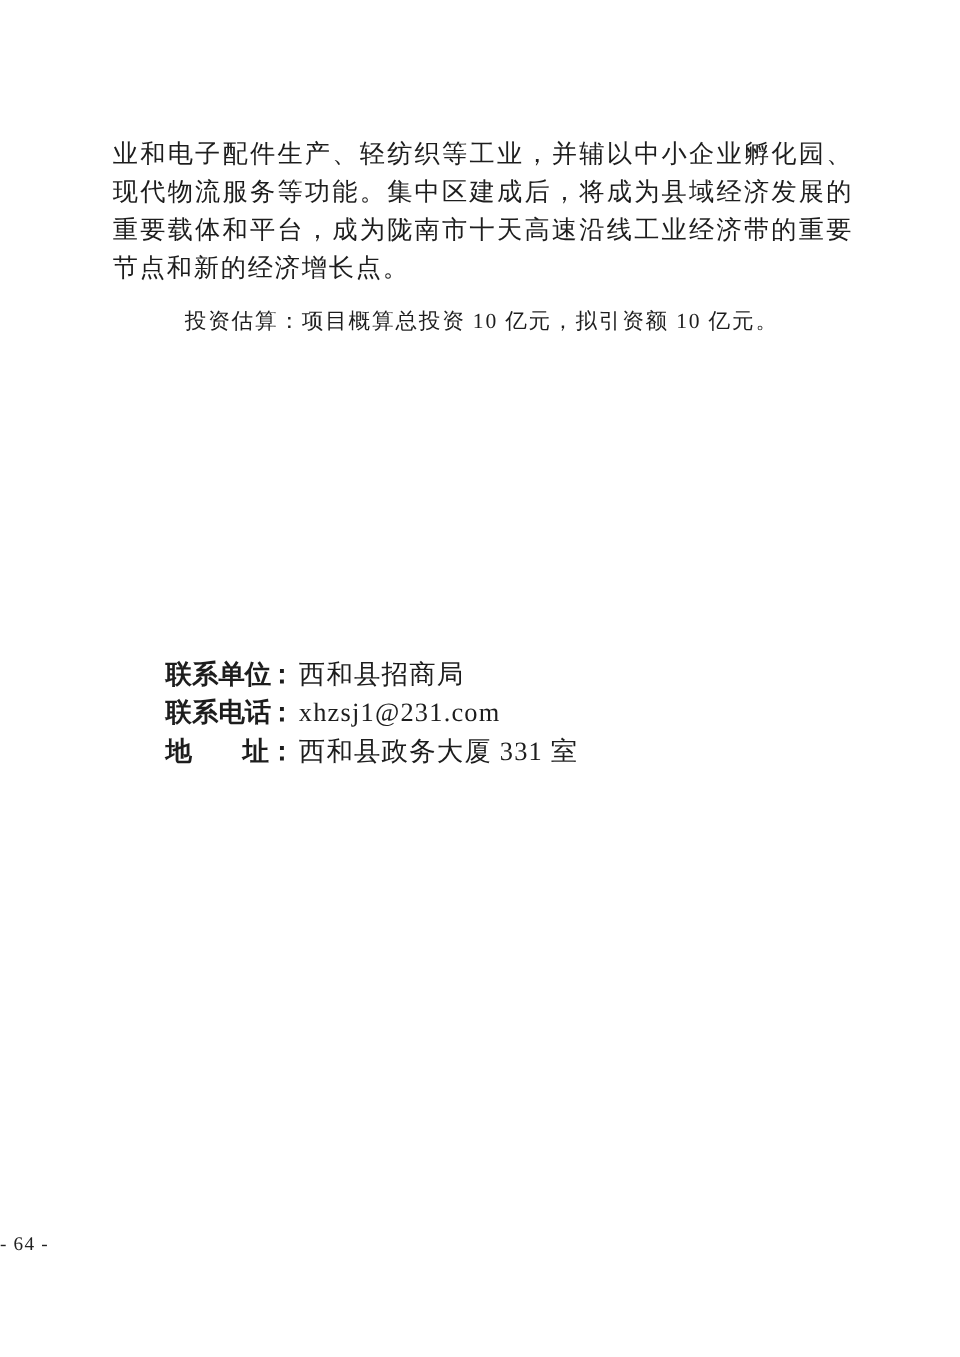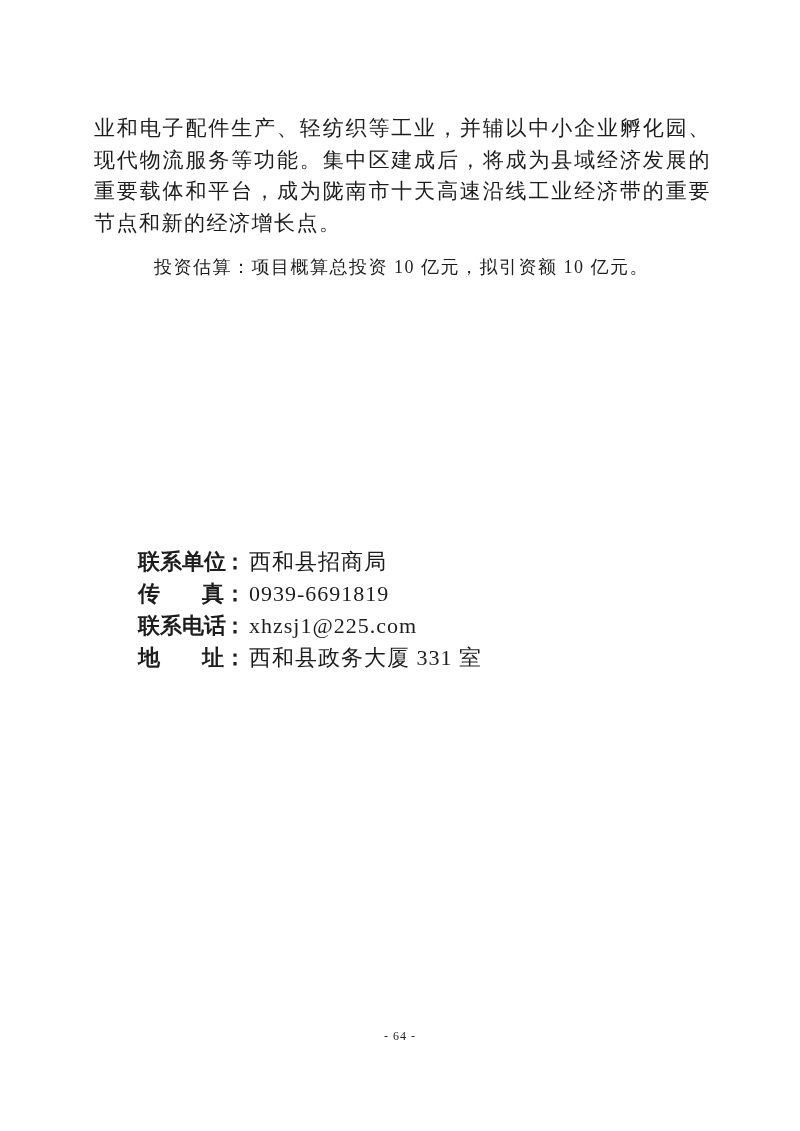--- a/index.html
+++ b/index.html
@@ -61,22 +61,22 @@
   }
   .contact-value {
     margin-left: 3px;
     letter-spacing: 1px;
   }
   .footer {
     position: absolute;
     top: 1029px;
     left: 0;
     width: 100%;
-    text-align: center;
-    font-size: 12px;
+    text-align: left;
+    font-size: 16px;
     letter-spacing: 1px;
     color: #222222;
   }
 </style>
 </head>
 <body>
 
 <div class="page">
   <div class="content">
 
@@ -87,26 +87,23 @@
 
 
     <div class="contacts">
 
       <div class="contact-row">
         <span class="contact-label">联系单位</span><span class="contact-colon">：</span><span class="contact-value">西和县招商局</span>
       </div>
 
 
 
-      <div class="contact-row">
-        <span class="contact-label">传真</span><span class="contact-colon">：</span><span class="contact-value">0939-6691819</span>
-      </div>
 
       <div class="contact-row">
-        <span class="contact-label">联系电话</span><span class="contact-colon">：</span><span class="contact-value">xhzsj1@225.com</span>
+        <span class="contact-label">联系电话</span><span class="contact-colon">：</span><span class="contact-value">xhzsj1@231.com</span>
       </div>
 
       <div class="contact-row">
         <span class="contact-label">地址</span><span class="contact-colon">：</span><span class="contact-value">西和县政务大厦 331 室</span>
       </div>
 
 
     </div>
   </div>
 

